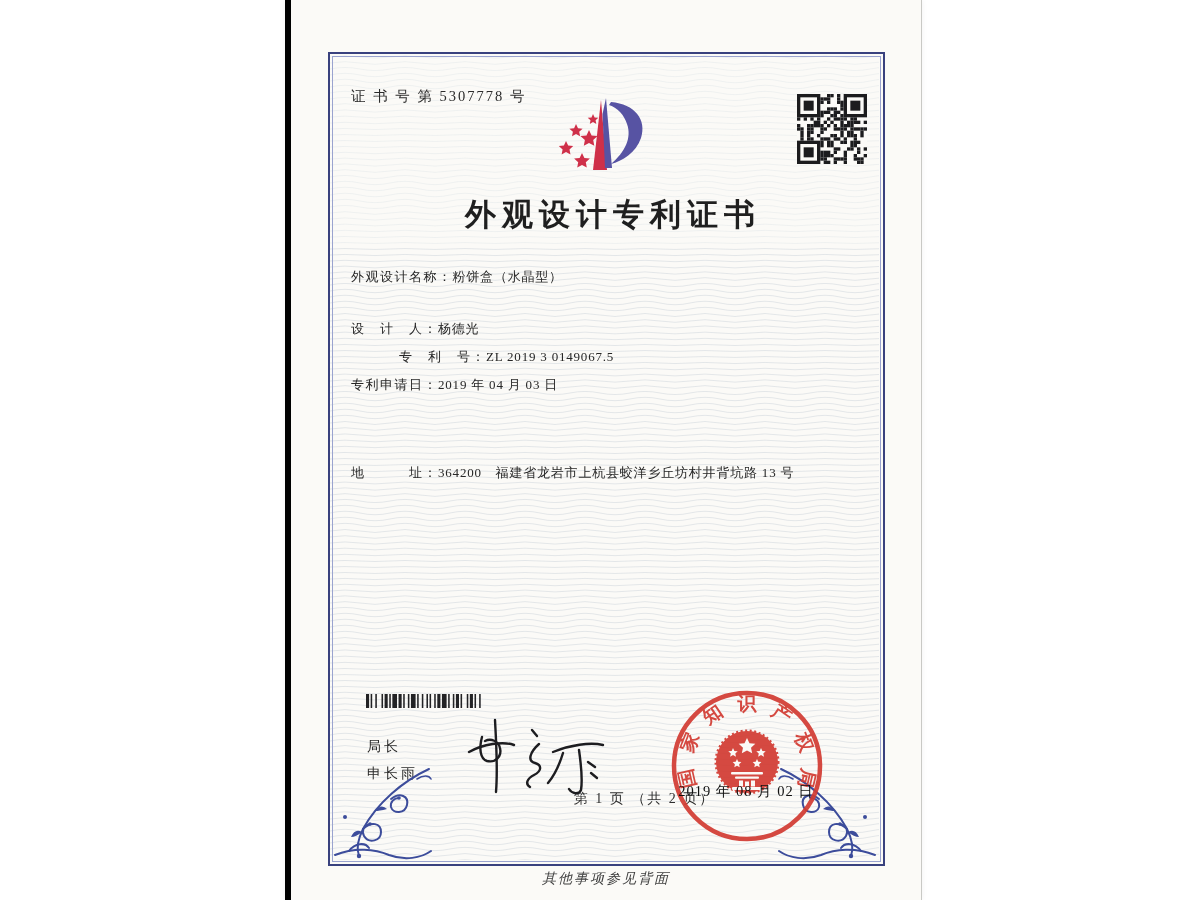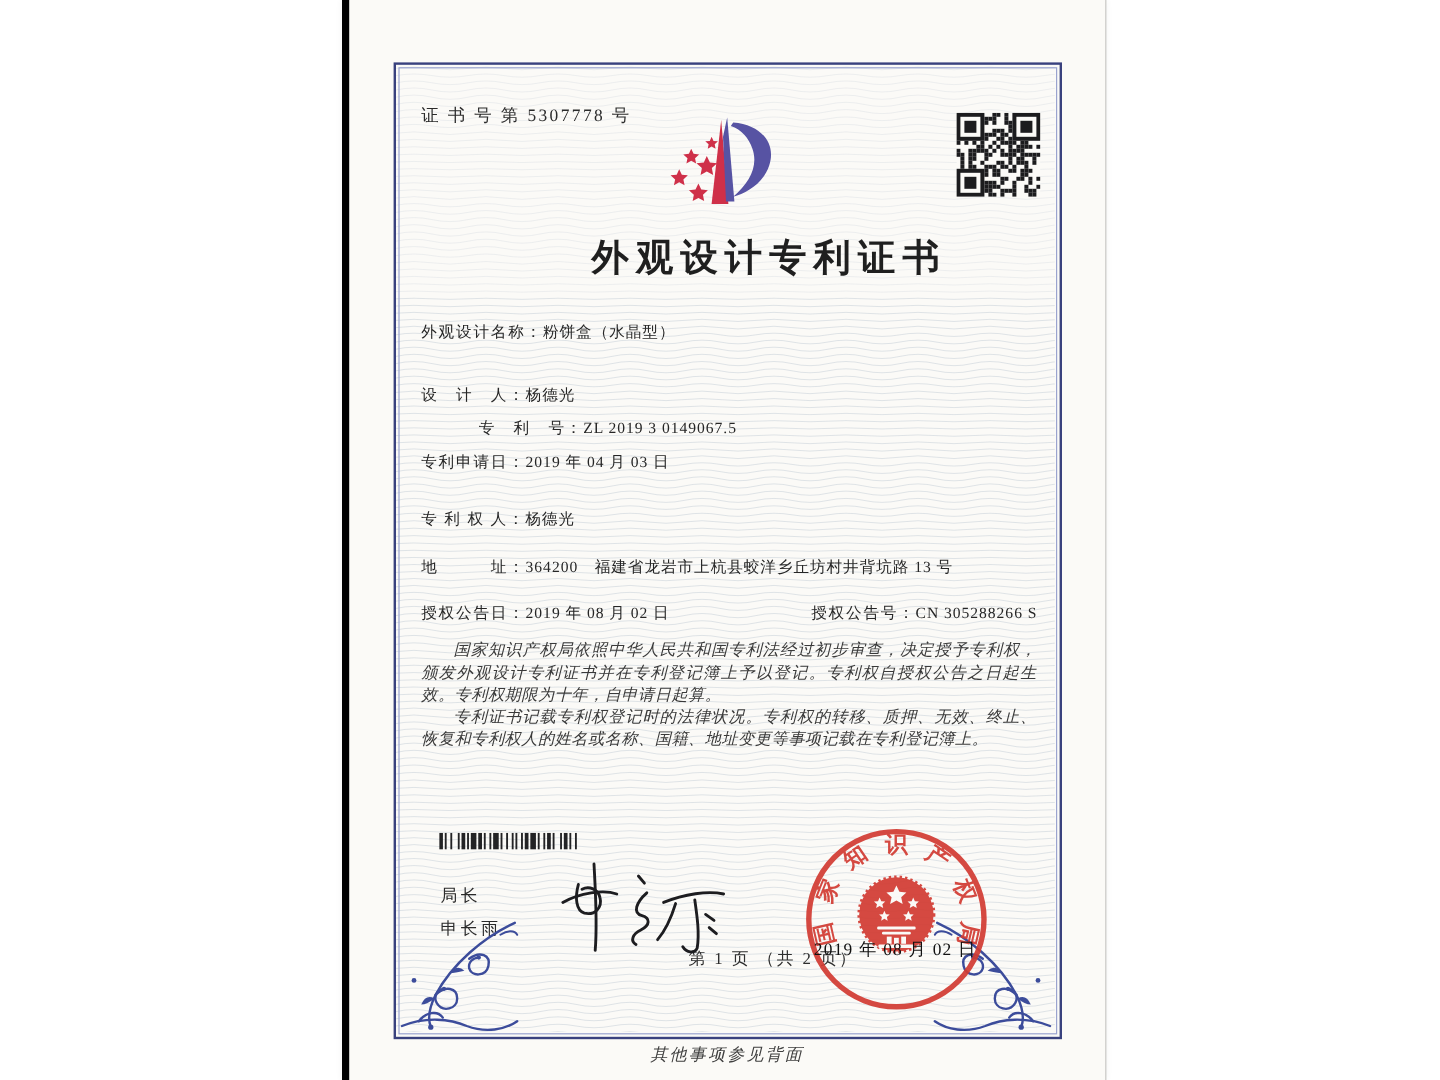--- a/index.html
+++ b/index.html
@@ -6,21 +6,21 @@
     font-family:"Liberation Serif","DejaVu Serif",serif;}
   #stage{position:relative;width:1200px;height:900px;background:#ffffff;}
   #paper{position:absolute;left:285px;top:0;width:630px;height:900px;background:#fbfaf7;
     border-left:6px solid #000000;border-right:1px solid #c9c9c5;box-shadow:0 0 6px rgba(0,0,0,0.06);}
   #frame{position:absolute;left:37px;top:52px;width:553px;height:810px;border:2px solid #39417e;}
   #frame .inner{position:absolute;left:2px;top:2px;right:2px;bottom:2px;border:1px solid #9aa3cf;}
   .guilloche{position:absolute;left:39px;top:54px;pointer-events:none;}
   .abs{position:absolute;}
   .cert-no{left:60px;top:87px;font-size:14.5px;letter-spacing:2px;color:#2b2b2b;}
   .title{left:37px;top:194px;width:570px;text-align:center;font-size:31px;font-weight:700;
-    letter-spacing:6px;color:#1f1f1f;padding-left:28px;}
+    letter-spacing:6px;color:#1f1f1f;}
   .field{left:60px;width:515px;font-size:13px;color:#262626;white-space:nowrap;}
   .field .flabel{letter-spacing:1.5px;}
   .field .fvalue{letter-spacing:0.8px;}
   .auth2{position:absolute;left:325px;top:0;white-space:nowrap;}
   .bodytext{left:60px;top:533px;width:513px;font-size:13.5px;line-height:18.6px;color:#3a3a3a;
     font-style:italic;letter-spacing:0.4px;text-align:justify;}
   .bodytext p{margin:0;text-indent:2em;}
   .signer{left:76px;top:733px;font-family:"Liberation Sans","DejaVu Sans",sans-serif;
     font-size:14px;color:#2a2a2a;line-height:27px;letter-spacing:3px;}
   .sealdate{left:372px;top:782px;width:166px;text-align:center;font-size:14.5px;color:#111;
@@ -402,37 +402,24 @@
     </div>
     <div class="abs field" style="top:320px;">
       <span class="flabel">设　计　人：</span><span class="fvalue">杨德光</span>
     </div>
     <div class="abs field" style="top:348px;margin-left:48px;">
       <span class="flabel">专　利　号：</span><span class="fvalue">ZL 2019 3 0149067.5</span>
     </div>
     <div class="abs field" style="top:376px;">
       <span class="flabel">专利申请日：</span><span class="fvalue">2019 年 04 月 03 日</span>
     </div>
-    <div class="abs field" style="top:424px;">
-      <span class="flabel">专 利 权 人：</span><span class="fvalue">杨德光</span>
-    </div>
     <div class="abs field" style="top:464px;">
       <span class="flabel">地　　　址：</span><span class="fvalue">364200　福建省龙岩市上杭县蛟洋乡丘坊村井背坑路 13 号</span>
     </div>
-    <div class="abs field" style="top:502px;">
-      <span class="flabel">授权公告日：</span><span class="fvalue">2019 年 08 月 02 日</span>
-      <span class="auth2">
-        <span class="flabel">授权公告号：</span><span class="fvalue">CN 305288266 S</span>
-      </span>
-    </div>
-
-    <div class="abs bodytext">
-      <p>国家知识产权局依照中华人民共和国专利法经过初步审查，决定授予专利权，颁发外观设计专利证书并在专利登记簿上予以登记。专利权自授权公告之日起生效。专利权期限为十年，自申请日起算。</p>
-      <p>专利证书记载专利权登记时的法律状况。专利权的转移、质押、无效、终止、恢复和专利权人的姓名或名称、国籍、地址变更等事项记载在专利登记簿上。</p>
-    </div>
+
 
     <svg class="abs" id="barcode" style="left:75px;top:694px;" width="162" height="14" viewBox="0 0 162 14">
         <rect x="0" y="0" width="3.1" height="14" fill="#232325"></rect>
         <rect x="4.65" y="0" width="1.55" height="14" fill="#232325"></rect>
         <rect x="9.3" y="0" width="1.55" height="14" fill="#232325"></rect>
         <rect x="15.500000000000002" y="0" width="1.55" height="14" fill="#232325"></rect>
         <rect x="18.6" y="0" width="3.1" height="14" fill="#232325"></rect>
         <rect x="23.250000000000004" y="0" width="1.55" height="14" fill="#232325"></rect>
         <rect x="26.350000000000005" y="0" width="4.65" height="14" fill="#232325"></rect>
         <rect x="32.550000000000004" y="0" width="3.1" height="14" fill="#232325"></rect>

